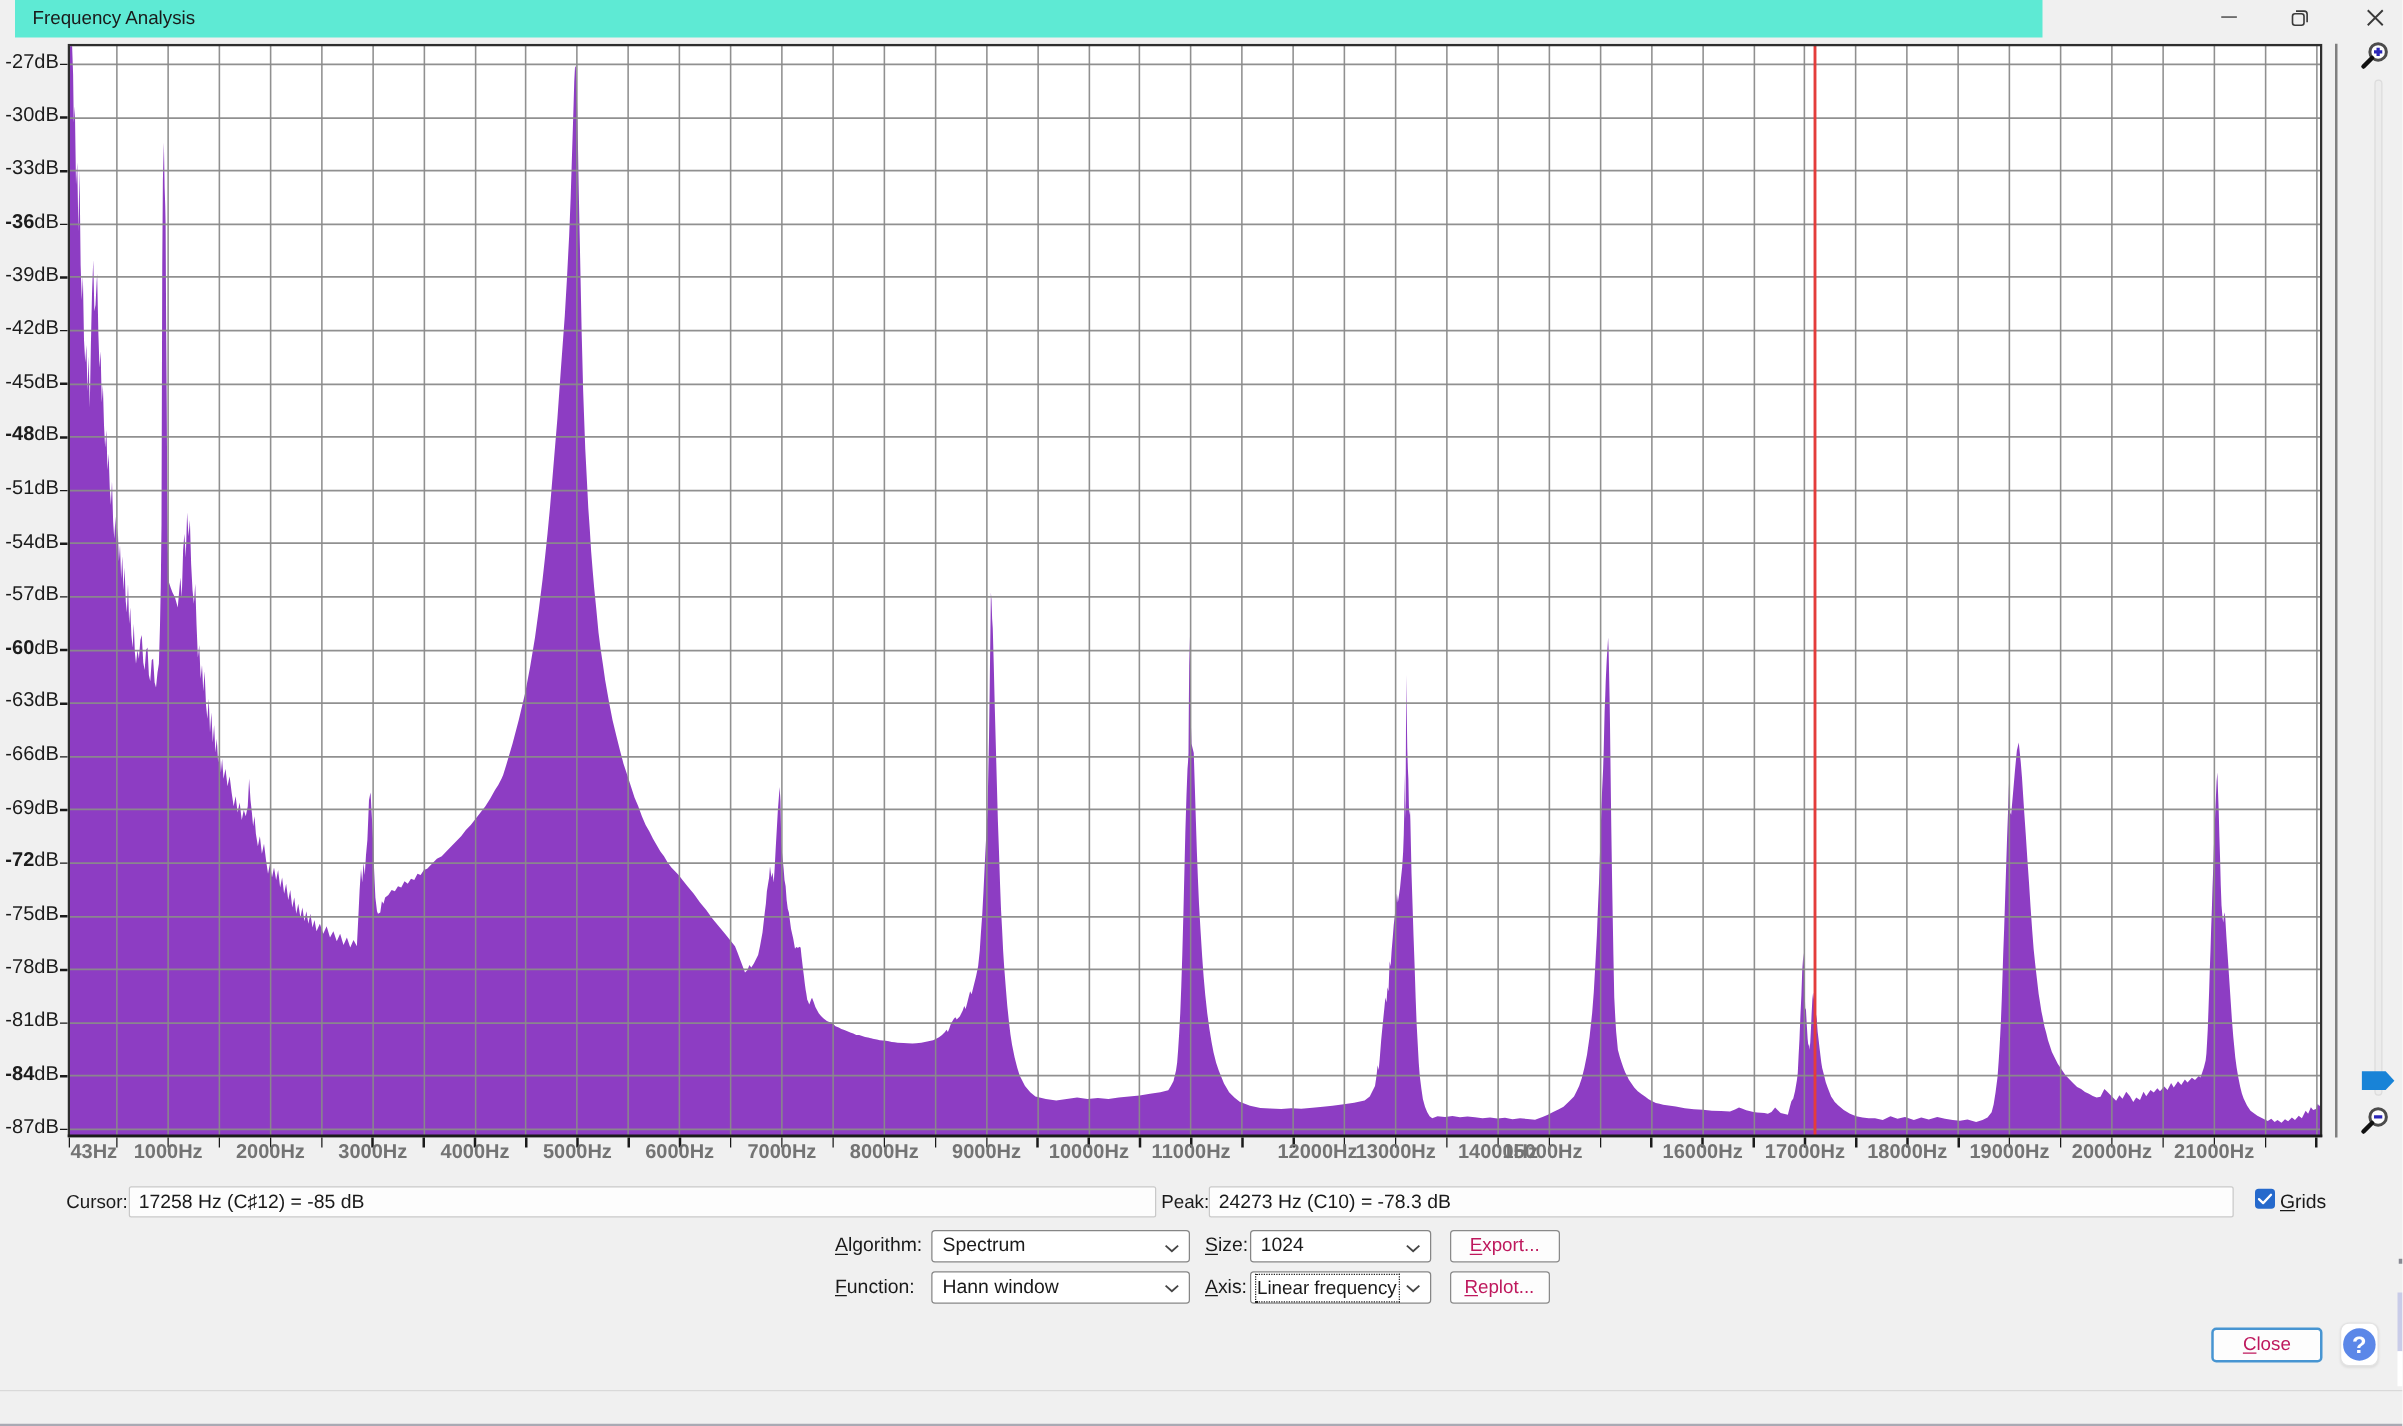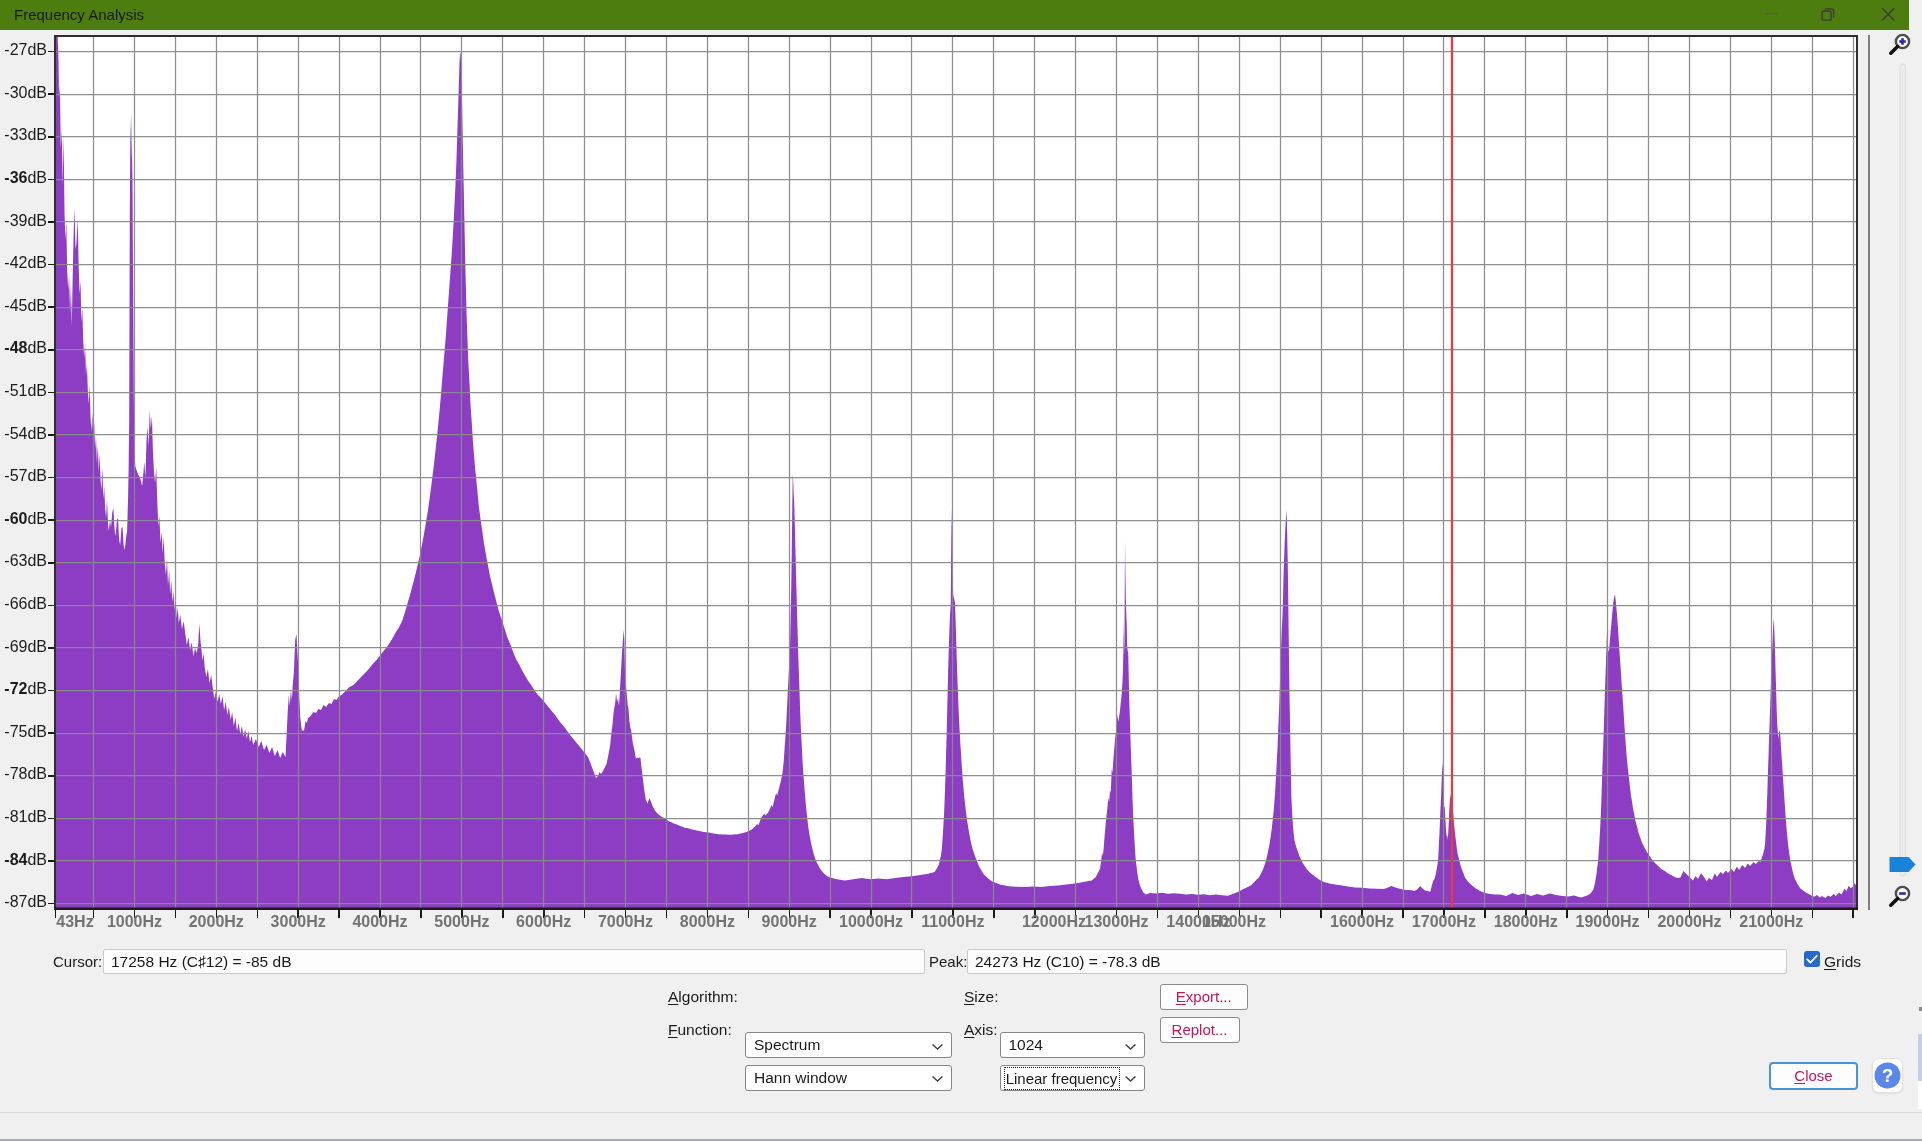--- a/index.html
+++ b/index.html
@@ -1,31 +1,31 @@
 <!DOCTYPE html>
 <html><head>
 <meta charset="utf-8">
 <style>
 * { margin:0; padding:0; box-sizing:border-box; }
 html,body { width:1922px; height:1141px; overflow:hidden; }
 body { font-family:"Liberation Sans", sans-serif; background:#f0f0f0; position:relative; }
-.titlebar { position:absolute; left:0; top:0; width:1909px; height:30px; background:#4d7c0f; }
+.titlebar { position:absolute; left:12px; top:0; width:1622px; height:30px; background:#5eead4; }
 .title { position:absolute; left:14px; top:6px; font-size:15px; color:#1a1a1a; }
 .plot { position:absolute; left:54.0px; top:35.0px; }
 .grid line { stroke:#8a8a8a; stroke-width:1.25; stroke-opacity:0.95; }
 .ylab { position:absolute; left:0; width:47px; text-align:right; font-size:16px; color:#1c1c1c; }
 .ylab b { font-weight:700; }
 .xlab { position:absolute; top:912.5px; text-align:center; font-size:16px; font-weight:700; color:#737373; }
 .xtick { position:absolute; top:910px; width:1.5px; height:7.5px; background:#1a1a1a; }
 .ytick { position:absolute; left:48px; width:6px; height:1.5px; background:#1a1a1a; }
 .rowlab { position:absolute; font-size:15.5px; color:#1a1a1a; }
 .field { position:absolute; height:25px; background:#fdfdfd; border:1px solid #c9c9c9; border-radius:2px;
   font-size:15.5px; color:#1a1a1a; line-height:23px; padding-left:7px; }
 .combo { position:absolute; height:26px; background:#fff; border:1px solid #868686; border-radius:3px;
-  font-size:15.5px; color:#1a1a1a; line-height:24px; padding-left:8px;margin-top:48px; }
+  font-size:15.5px; color:#1a1a1a; line-height:24px; padding-left:8px; }
 .combo svg { position:absolute; right:7px; top:9.5px; }
 .btn { position:absolute; height:26px; background:#fdfdfd; border:1px solid #8a8a8a; border-radius:3px;
   font-size:15px; color:#be185d; text-align:center; line-height:24px; }
 u { text-decoration:underline; text-underline-offset:2px; }
 .checkbox { position:absolute; left:1804px; top:951px; width:16px; height:16px; background:#2569cc; border-radius:3px; }
 .divider { position:absolute; left:0; top:1112px; width:1922px; height:1px; background:#d9d9d9; }
 </style>
 </head>
 <body>
 <div class="titlebar">

